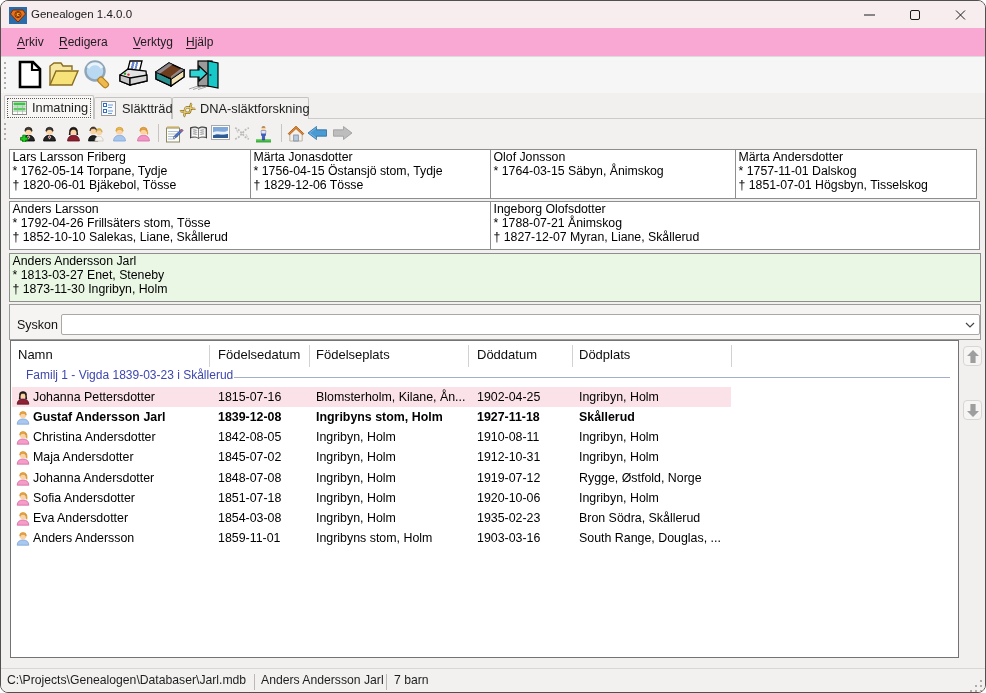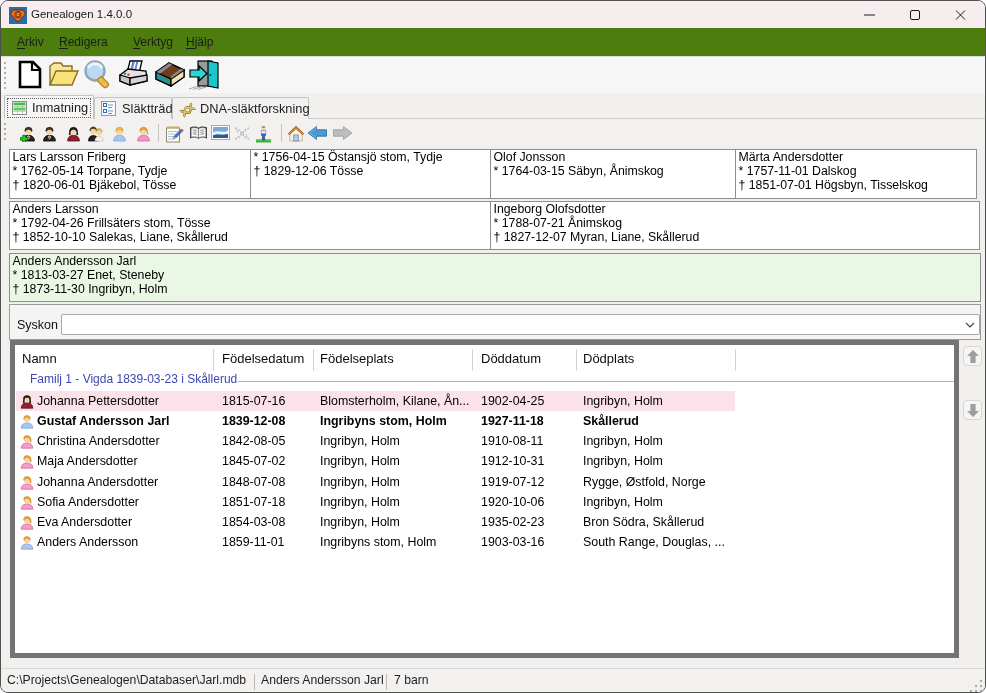--- a/index.html
+++ b/index.html
@@ -6,21 +6,21 @@
 html,body { width:986px; height:693px; background:#fff; }
 body { font-family:"Liberation Sans", sans-serif; position:relative; overflow:hidden; }
 #win { position:absolute; left:0; top:0; width:986px; height:693px;
   background:#f1f0ef; border:1px solid #50504e; border-radius:8px; overflow:hidden; }
 .abs { position:absolute; }
 
 #titlebar { position:absolute; left:0; top:0; width:100%; height:27px; background:#f7edef; }
 #title-text { position:absolute; left:30px; top:0; height:27px; line-height:27px; font-size:11.5px; color:#1b1b1b; }
 .wbtn { position:absolute; top:0; width:44px; height:27px; }
 
-#menubar { position:absolute; left:0; top:27px; width:100%; height:29px; background:#4d7c0f; border-bottom:1px solid #dcdcdc; }
+#menubar { position:absolute; left:0; top:27px; width:100%; height:29px; background:#f9a8d4; border-bottom:1px solid #dcdcdc; }
 .mitem { position:absolute; top:0; height:28px; line-height:28px; font-size:12px; color:#1c1c1c; }
 .mitem u { text-decoration:underline; text-underline-offset:2px; }
 
 #toolbar1 { position:absolute; left:0; top:56px; width:100%; height:36px; background:#f6f6f6; }
 
 #tabband { position:absolute; left:0; top:92px; width:100%; height:26px; background:#f1f0ef; }
 #tabline { position:absolute; left:93px; top:25px; width:891px; height:1px; background:#cccbca; }
 .tab { position:absolute; font-size:12.8px; color:#1c1c1c; white-space:nowrap; }
 #tab1 { left:3px; top:2px; width:90px; height:24px; background:#f8f7f6; border:1px solid #c5c4c3; border-bottom:none; border-radius:2px 2px 0 0; }
 #tab1 .focus { position:absolute; left:2px; top:2px; right:2px; bottom:1px; border:1px dotted #5a5a5a; }
@@ -32,21 +32,21 @@
 .sep2 { position:absolute; top:5px; width:1px; height:18px; background:#c9c4c2; }
 
 .arow { position:absolute; left:8px; display:flex; }
 .abox { background:#fff; border:1px solid #8e8e8e; padding:1px 0 0 2.5px; font-size:12.3px; line-height:13.8px; color:#000; overflow:hidden; }
 .abox div { white-space:nowrap; }
 
 #syskon { position:absolute; left:8px; top:303px; width:972px; height:36px; background:#f5f4f3; border:1px solid #9b9b9b; }
 #syskon .lab { position:absolute; left:7px; top:4px; height:33px; line-height:33px; font-size:12.5px; color:#111; }
 #combo { position:absolute; left:51px; top:9px; width:919px; height:21px; background:#fff; border:1px solid #aaa8a7; border-radius:2px; }
 
-#tablepanel { position:absolute; left:9px; top:339px; width:949px; height:318px; background:#fff; border:5px solid #737373; }
+#tablepanel { position:absolute; left:9px; top:339px; width:949px; height:318px; background:#fff; border:1px solid #737373; }
 .hsep { position:absolute; top:4px; width:1px; height:22px; background:#d2d2d2; }
 .htext { position:absolute; top:1px; height:26px; line-height:26px; font-size:13px; color:#0c0c0c; }
 .cell { position:absolute; height:20px; line-height:20px; font-size:12.4px; color:#000; white-space:nowrap; overflow:hidden; }
 .rowbg { position:absolute; left:1px; width:719px; height:20px; }
 #familj { position:absolute; left:15px; top:25px; height:18px; line-height:18px; font-size:12px; color:#3d47ae; }
 #familjline { position:absolute; left:223px; top:36px; width:716px; height:1px; background:#a3aecb; }
 .picon { position:absolute; width:16px; height:16px; }
 
 .navbtn { position:absolute; left:962px; width:19px; height:20px; background:#f6f5f4; border:1px solid #d8d6d5; border-radius:4px; }
 
@@ -280,20 +280,21 @@
     <div class="sep2" style="left:280px"></div>
   </div>
 
   <div class="arow" style="top:148px">
     <div class="abox" style="width:242px;height:50px">
         <div>Lars Larsson Friberg</div>
         <div>* 1762-05-14 Torpane, Tydje</div>
         <div>† 1820-06-01 Bjäkebol, Tösse</div>
       </div>
     <div class="abox" style="width:240px;height:50px;border-left:none">
+        <div>Märta Jonasdotter</div>
         <div>* 1756-04-15 Östansjö stom, Tydje</div>
         <div>† 1829-12-06 Tösse</div>
       </div>
     <div class="abox" style="width:245px;height:50px;border-left:none">
         <div>Olof Jonsson</div>
         <div>* 1764-03-15 Säbyn, Ånimskog</div>
       </div>
     <div class="abox" style="width:241px;height:50px;border-left:none">
         <div>Märta Andersdotter</div>
         <div>* 1757-11-01 Dalskog</div>

